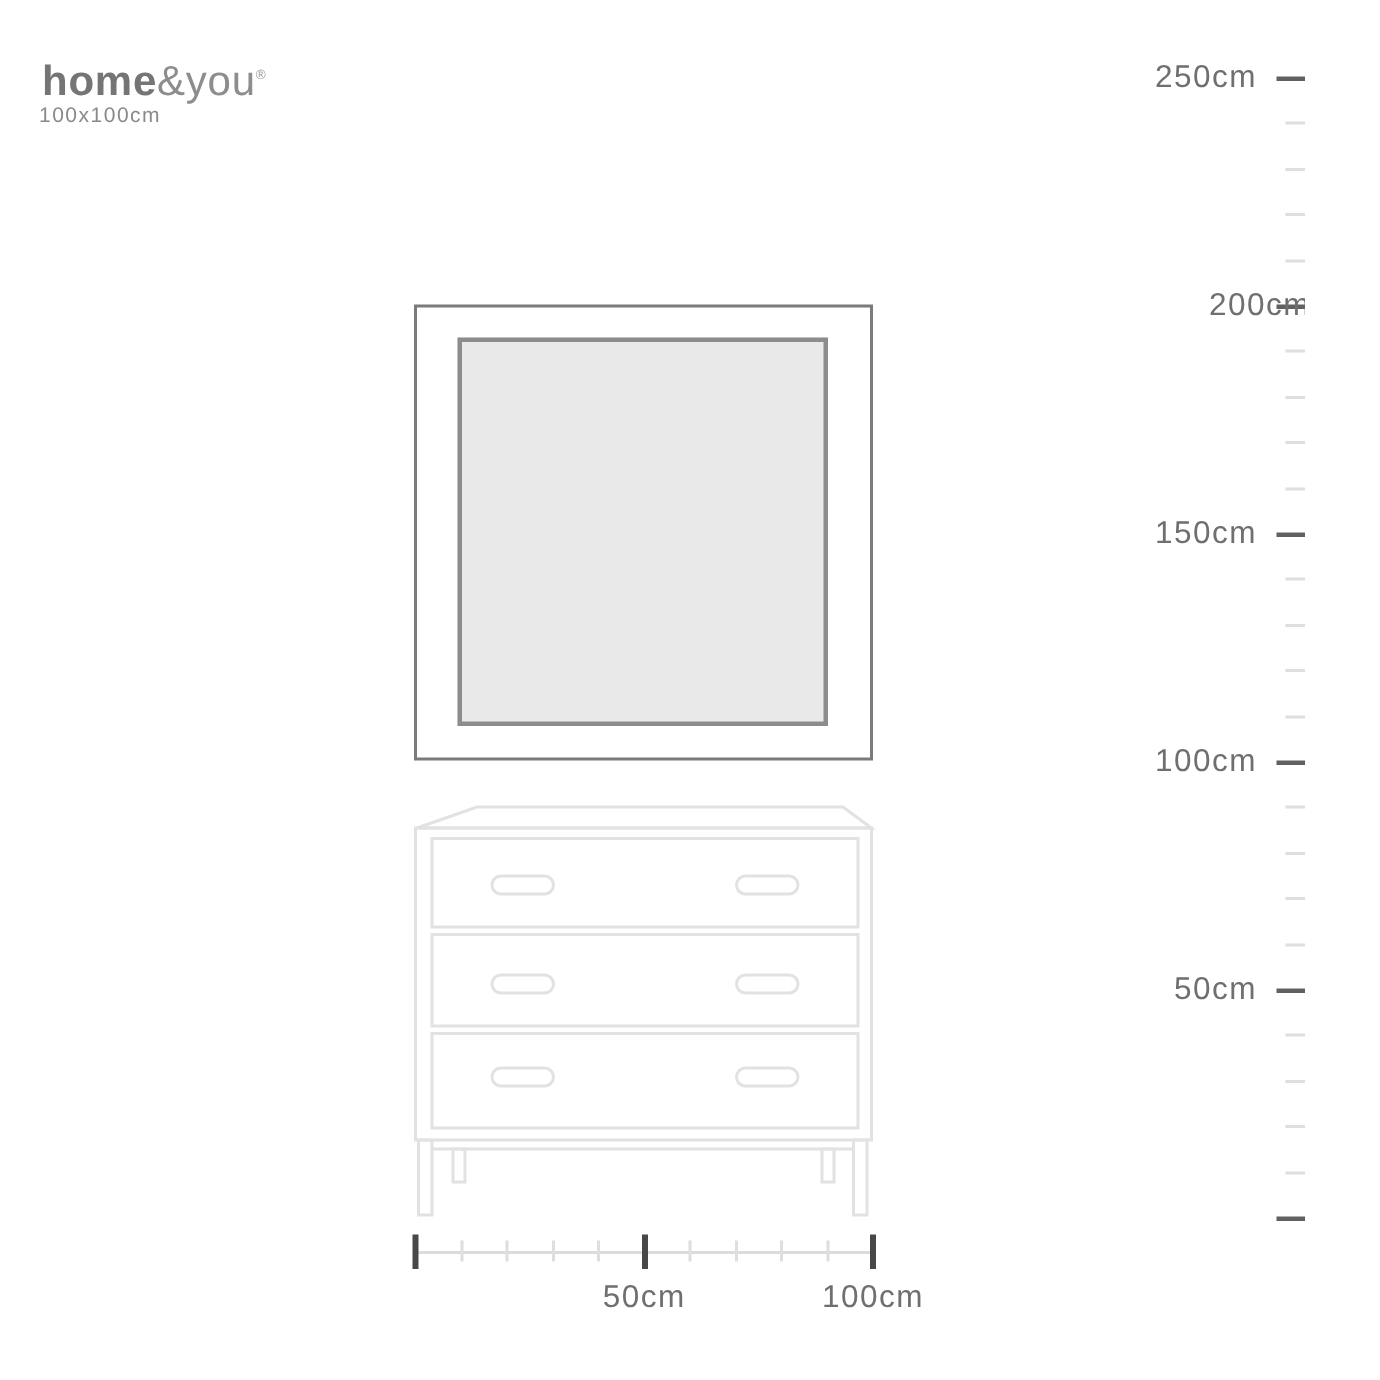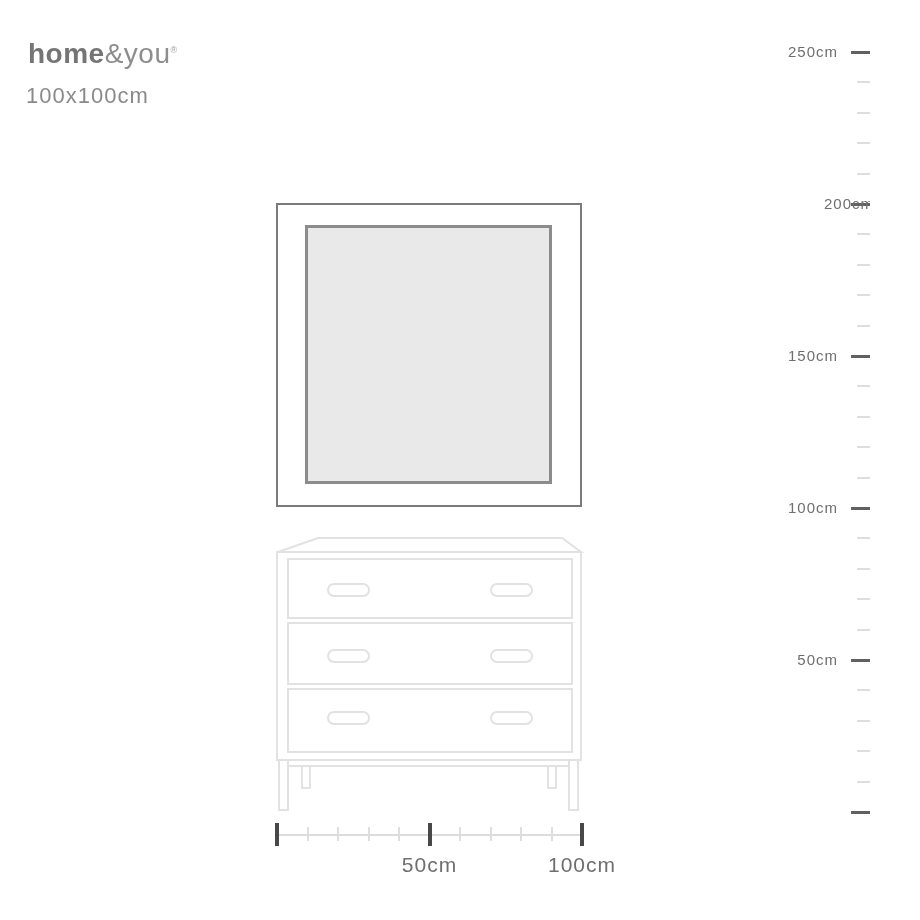--- a/index.html
+++ b/index.html
@@ -5,41 +5,41 @@
   html,body{margin:0;padding:0;background:#ffffff;}
   .canvas{
     position:relative;width:870px;height:920px;background:#ffffff;overflow:hidden;
     font-family:"Liberation Sans",sans-serif;
   }
   
   .logo{position:absolute;left:28px;top:40px;font-size:28px;letter-spacing:.5px;color:#777;line-height:1;}
   .logo .b{font-weight:700;color:#757575;}
   .logo .l{font-weight:300;color:#8d8d8d;}
   .logo .mark{font-size:9px;color:#9a9a9a;vertical-align:super;font-weight:400;}
-  .size-label{position:absolute;left:26px;top:83px;font-size:22px;font-weight:400;color:#8a8a8a;letter-spacing:1px;}
+  .size-label{position:absolute;left:26px;top:68px;font-size:14px;font-weight:400;color:#8a8a8a;letter-spacing:1px;}
   
   .mirror-outer{
     position:absolute;left:276px;top:203px;width:306px;height:304px;box-sizing:border-box;
     border:2px solid #7b7b7b;background:#ffffff;
   }
   .mirror-inner{
     position:absolute;left:27px;top:20px;width:247px;height:259px;box-sizing:border-box;
     border:3px solid #8c8c8c;background:#e9e9e9;
   }
   
   .dresser-svg{position:absolute;left:0;top:0;width:920px;height:920px;pointer-events:none;}
   .dresser-svg *{vector-effect:non-scaling-stroke;}
   
   .ruler-el{position:absolute;}
   .vr-line{background:#dcdcdc;}
   .tick-major-v{background:#616161;}
   .tick-minor-v{background:#dedede;}
   .tick-major-h{background:#484848;}
   .tick-minor-h{background:#dedede;}
-  .vr-label{font-size:15px;color:#6f6f6f;letter-spacing:1px;text-align:right;line-height:26px;}
+  .vr-label{font-size:21px;color:#6f6f6f;letter-spacing:1px;text-align:right;line-height:26px;}
   .hr-label{font-size:21px;color:#6f6f6f;letter-spacing:1px;text-align:center;line-height:26px;}
 </style>
 </head>
 <body>
 
 <div class="canvas">
 
   <div class="logo"><span class="b">home</span><span class="l">&amp;you</span><span class="mark">®</span></div>
 
   <div class="size-label">100x100cm</div>

